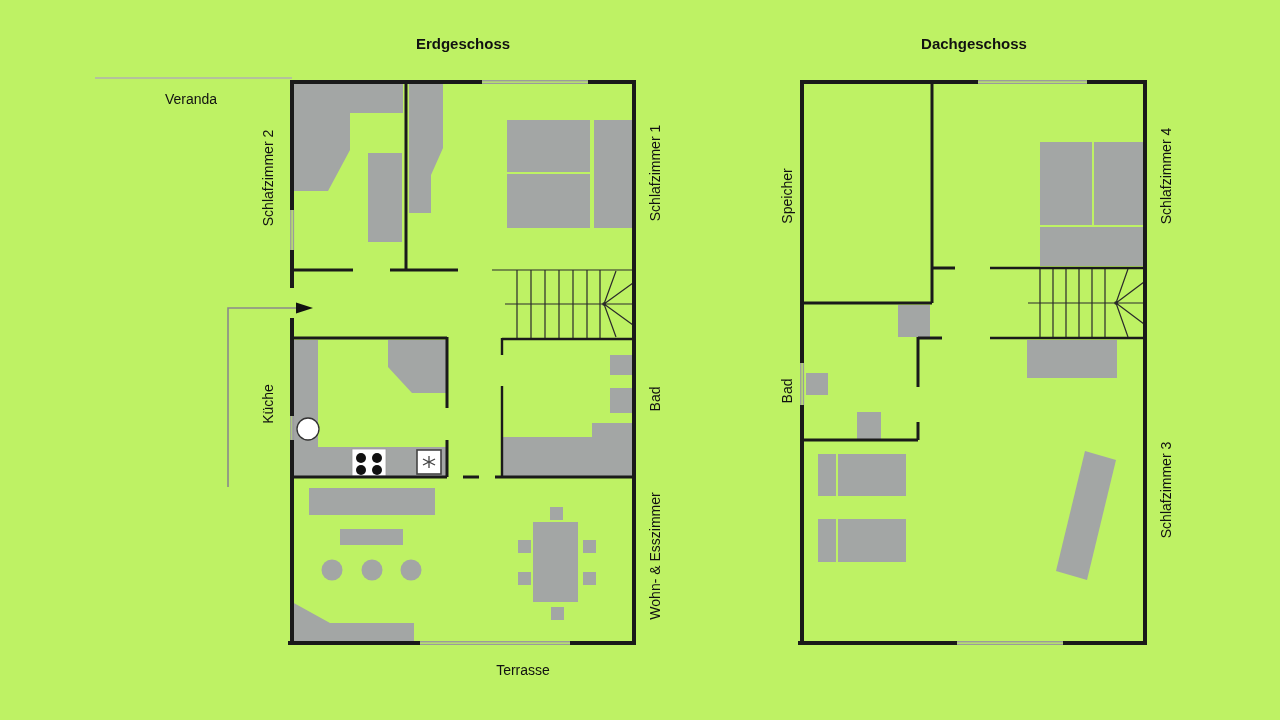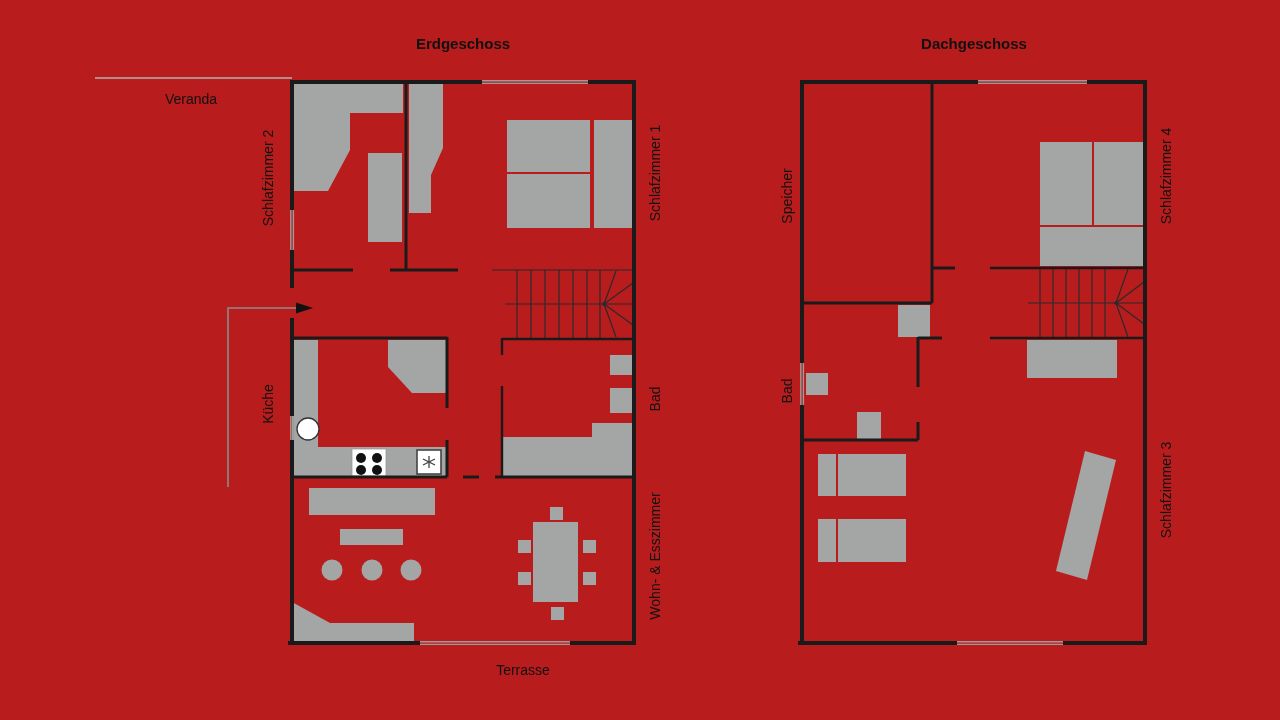--- a/index.html
+++ b/index.html
@@ -3,21 +3,21 @@
 <meta charset="utf-8">
 <style>
   :root{
     --wall:#1a1a1a;
     --furn:#a3a6a5;
     --win:#9b9b9b;
     --thin:#b0b0b0;
     --ink:#111111;
   }
   html,body{margin:0;padding:0;background:#ffffff;}
-  .canvas{position:relative;width:1280px;height:720px;background:#b91c1c;overflow:hidden;}
+  .canvas{position:relative;width:1280px;height:720px;background:#bef264;overflow:hidden;}
   svg{position:absolute;left:0;top:0;}
   .wall{stroke:var(--wall);stroke-width:4;fill:none;stroke-linecap:butt;}
   .iwall{stroke:var(--wall);stroke-width:3;fill:none;stroke-linecap:butt;}
   .mwall{stroke:var(--wall);stroke-width:2.4;fill:none;}
   .stair{stroke:#2a2a2a;stroke-width:1.2;fill:none;}
   .winline{stroke:var(--win);stroke-width:1.4;fill:none;}
   .furn{fill:var(--furn);stroke:none;}
   .lbl{font-family:"Liberation Sans","DejaVu Sans",sans-serif;font-size:14px;fill:var(--ink);}
   .title{font-family:"Liberation Sans","DejaVu Sans",sans-serif;font-size:15px;font-weight:bold;fill:var(--ink);}
 </style>

